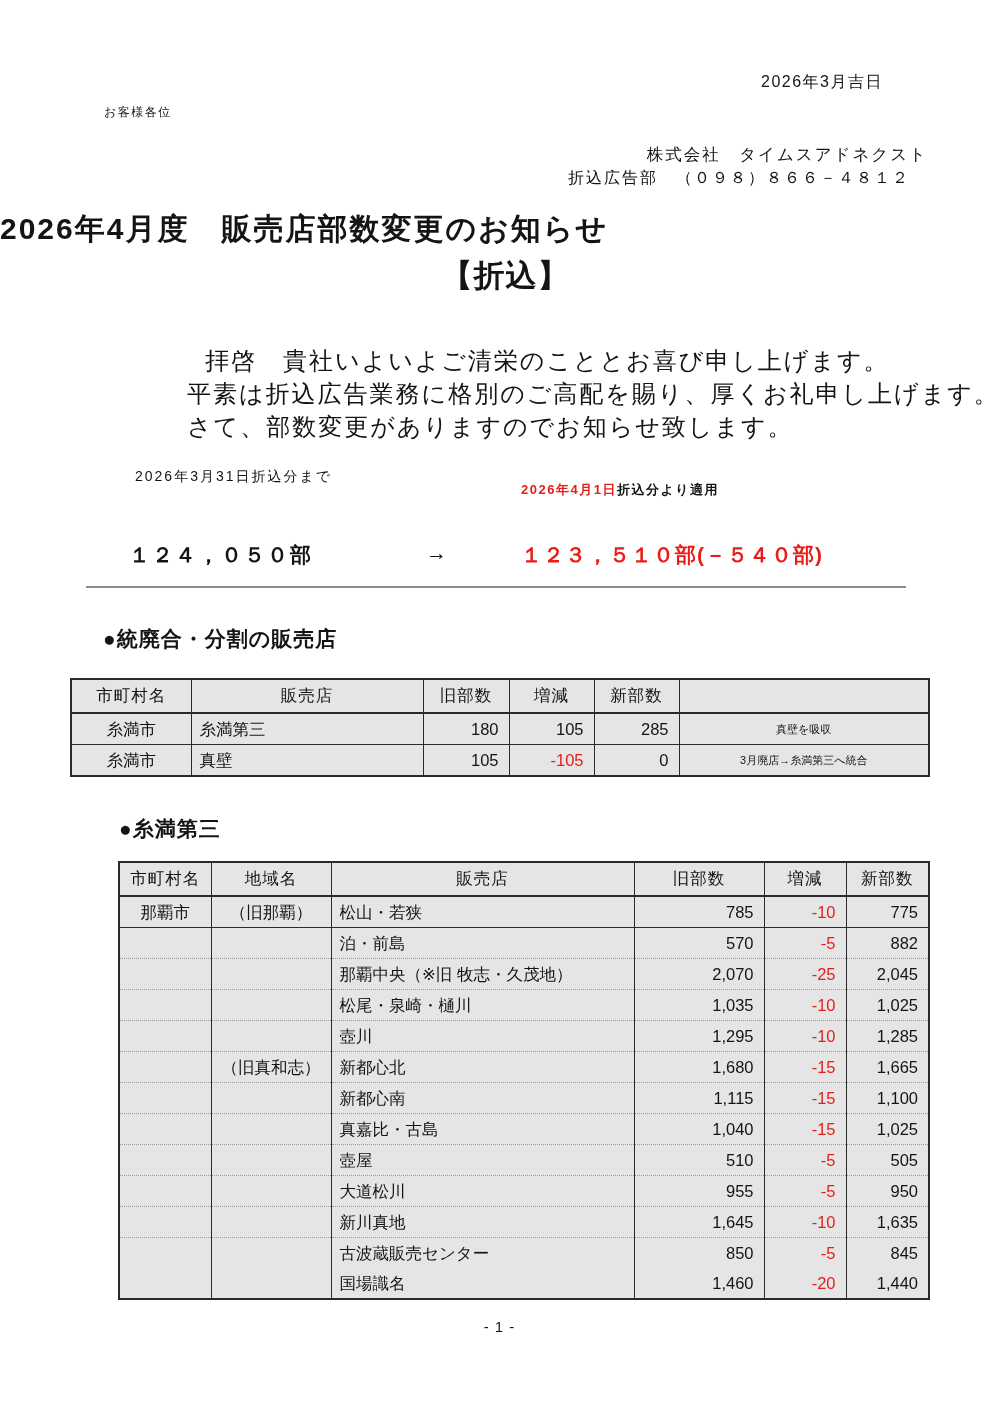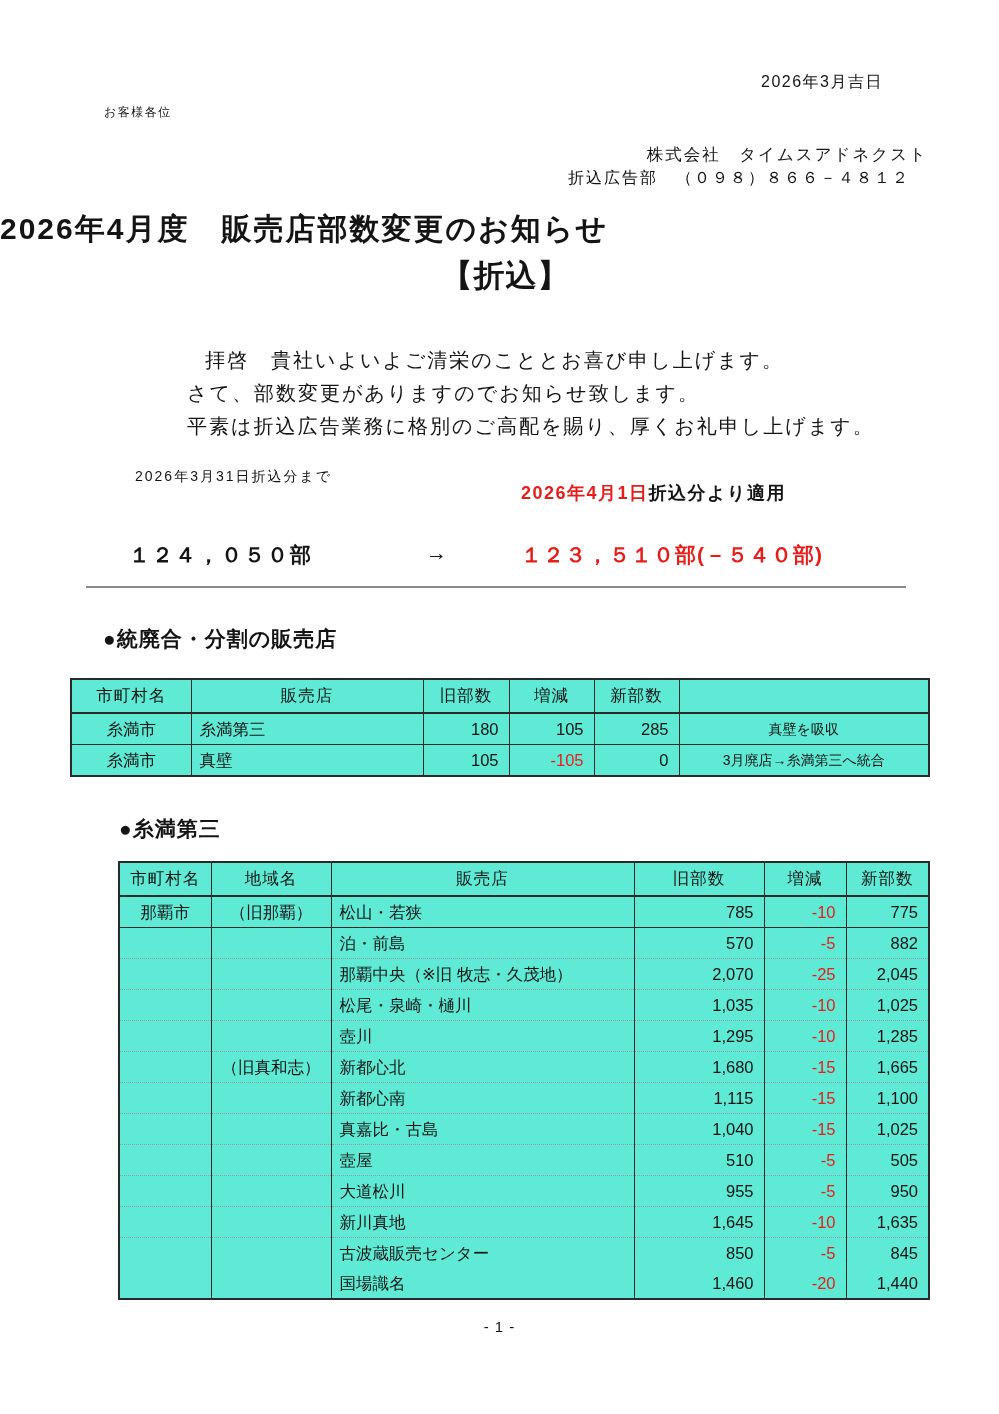--- a/index.html
+++ b/index.html
@@ -17,50 +17,50 @@
   .top-date{top:72px;right:116px;font-size:16px;letter-spacing:1.5px;}
   .addressee{top:104px;left:104px;font-size:12px;letter-spacing:1.5px;}
   .company{top:144px;right:71px;font-size:16.5px;letter-spacing:2px;}
   .dept-phone{top:168px;right:89px;font-size:16px;letter-spacing:2px;}
 
   .doc-title{top:209px;left:0;width:100%;
     font-size:30px;font-weight:bold;letter-spacing:2px;}
   .doc-subtitle{top:255px;left:0;width:100%;text-align:center;
     font-size:31px;font-weight:bold;letter-spacing:1px;padding-left:6px;}
 
-  .greeting{top:344px;left:187px;font-size:20px;line-height:33px;letter-spacing:2px;}
+  .greeting{top:344px;left:187px;font-size:24px;line-height:33px;letter-spacing:2px;}
   .greeting .indent{padding-left:18px;}
 
   .cmp-before-label{top:468px;left:135px;font-size:14px;letter-spacing:2px;}
-  .cmp-after-label{top:481px;left:521px;font-size:18px;font-weight:bold;letter-spacing:1.5px;}
+  .cmp-after-label{top:481px;left:521px;font-size:13px;font-weight:bold;letter-spacing:1.5px;}
   .cmp-after-label .red{color:var(--accent,#e61e19);}
   .cmp-before-count{top:541px;left:129px;font-size:21px;font-weight:bold;letter-spacing:2px;}
   .cmp-arrow{top:541px;left:426px;font-size:21px;font-weight:bold;}
   .cmp-after-count{top:541px;left:521px;font-size:21px;font-weight:bold;letter-spacing:1px;color:var(--accent,#e61e19);}
 
   .rule{top:586px;left:86px;width:820px;height:0;border-top:2px solid #8c8c8c;}
 
   .sec-heading{font-size:21px;font-weight:bold;letter-spacing:1px;}
   .sec1-heading{top:625px;left:103px;}
   .sec2-heading{top:815px;left:119px;}
 
-  table{border-collapse:collapse;table-layout:fixed;position:absolute;background:#5eead4;}
+  table{border-collapse:collapse;table-layout:fixed;position:absolute;background:#e5e5e5;}
   table,td,th{border-color:#2a2a2a;}
   #t1{top:678px;left:70px;width:858px;border:2px solid #2a2a2a;}
   #t2{top:861px;left:118px;width:810px;border:2px solid #2a2a2a;}
   th{font-weight:normal;font-size:16.5px;letter-spacing:1px;text-align:center;
      border-left:1px solid #2a2a2a;border-right:1px solid #2a2a2a;
      border-bottom:2px solid #2a2a2a;height:24px;padding:4px 6px;}
   td{font-size:16.5px;height:22px;line-height:22px;padding:4px 8px;
      border-left:1px solid #2a2a2a;border-right:1px solid #2a2a2a;border-bottom:none;
      overflow:hidden;white-space:nowrap;}
   td.c{text-align:center;}
   td.l{text-align:left;}
   td.r{text-align:right;padding-right:10px;font-variant-numeric:tabular-nums;}
-  td.note{font-size:14px;text-align:center;letter-spacing:0;margin-top:16px;}
+  td.note{font-size:11px;text-align:center;letter-spacing:0;margin-top:16px;}
   td.neg{color:var(--accent,#e61e19);}
   tr.sep-solid > td{border-bottom:1px solid #2a2a2a;}
   tr.sep-dot > td{border-bottom:1px dotted #9a9a9a;}
   tr.sep-none > td{border-bottom:none;}
 
   .page-number{top:1318px;left:0;width:100%;text-align:center;font-size:15px;letter-spacing:1px;}
 </style>
 </head>
 <body>
 
@@ -69,22 +69,22 @@
   <div class="abs top-date">2026年3月吉日</div>
   <div class="abs addressee">お客様各位</div>
   <div class="abs company">株式会社　タイムスアドネクスト</div>
   <div class="abs dept-phone">折込広告部　（０９８）８６６－４８１２</div>
 
   <div class="abs doc-title">2026年4月度　販売店部数変更のお知らせ</div>
   <div class="abs doc-subtitle">【折込】</div>
 
   <div class="abs greeting">
     <div class="indent">拝啓　貴社いよいよご清栄のこととお喜び申し上げます。</div>
+    <div>平素は折込広告業務に格別のご高配を賜り、厚くお礼申し上げます。</div>
     <div>さて、部数変更がありますのでお知らせ致します。</div>
-    <div>平素は折込広告業務に格別のご高配を賜り、厚くお礼申し上げます。</div>
   </div>
 
   <div class="abs cmp-before-label">2026年3月31日折込分まで</div>
   <div class="abs cmp-after-label">
     <span class="red">2026年4月1日</span><span>折込分より適用</span>
   </div>
   <div class="abs cmp-before-count">１２４，０５０部</div>
   <div class="abs cmp-arrow">→</div>
   <div class="abs cmp-after-count">１２３，５１０部(－５４０部)</div>
 

